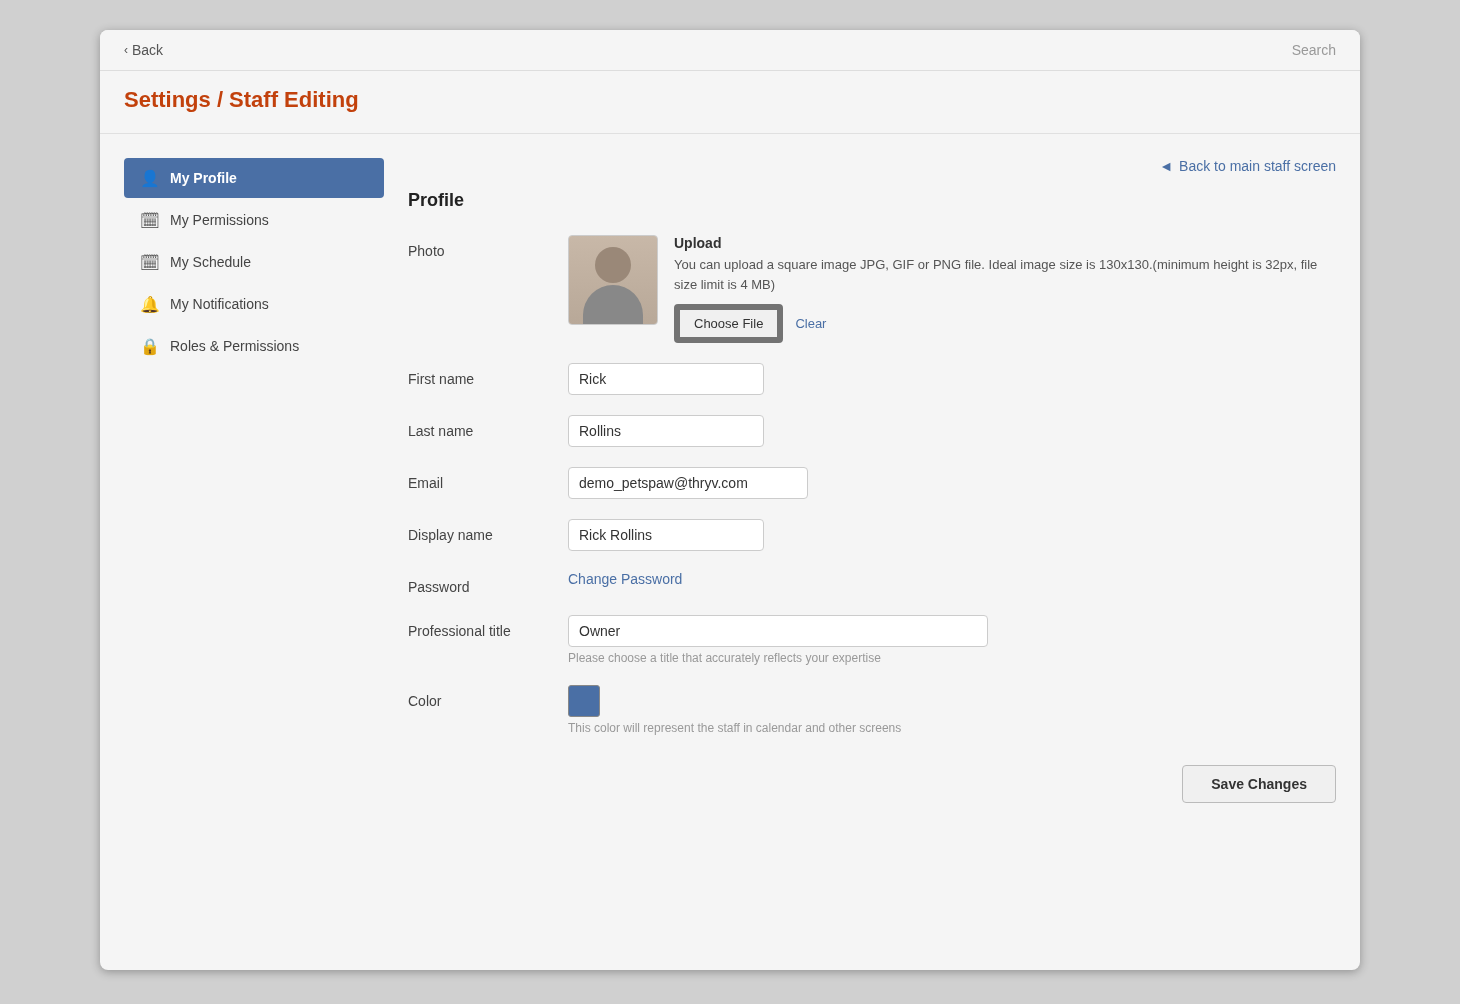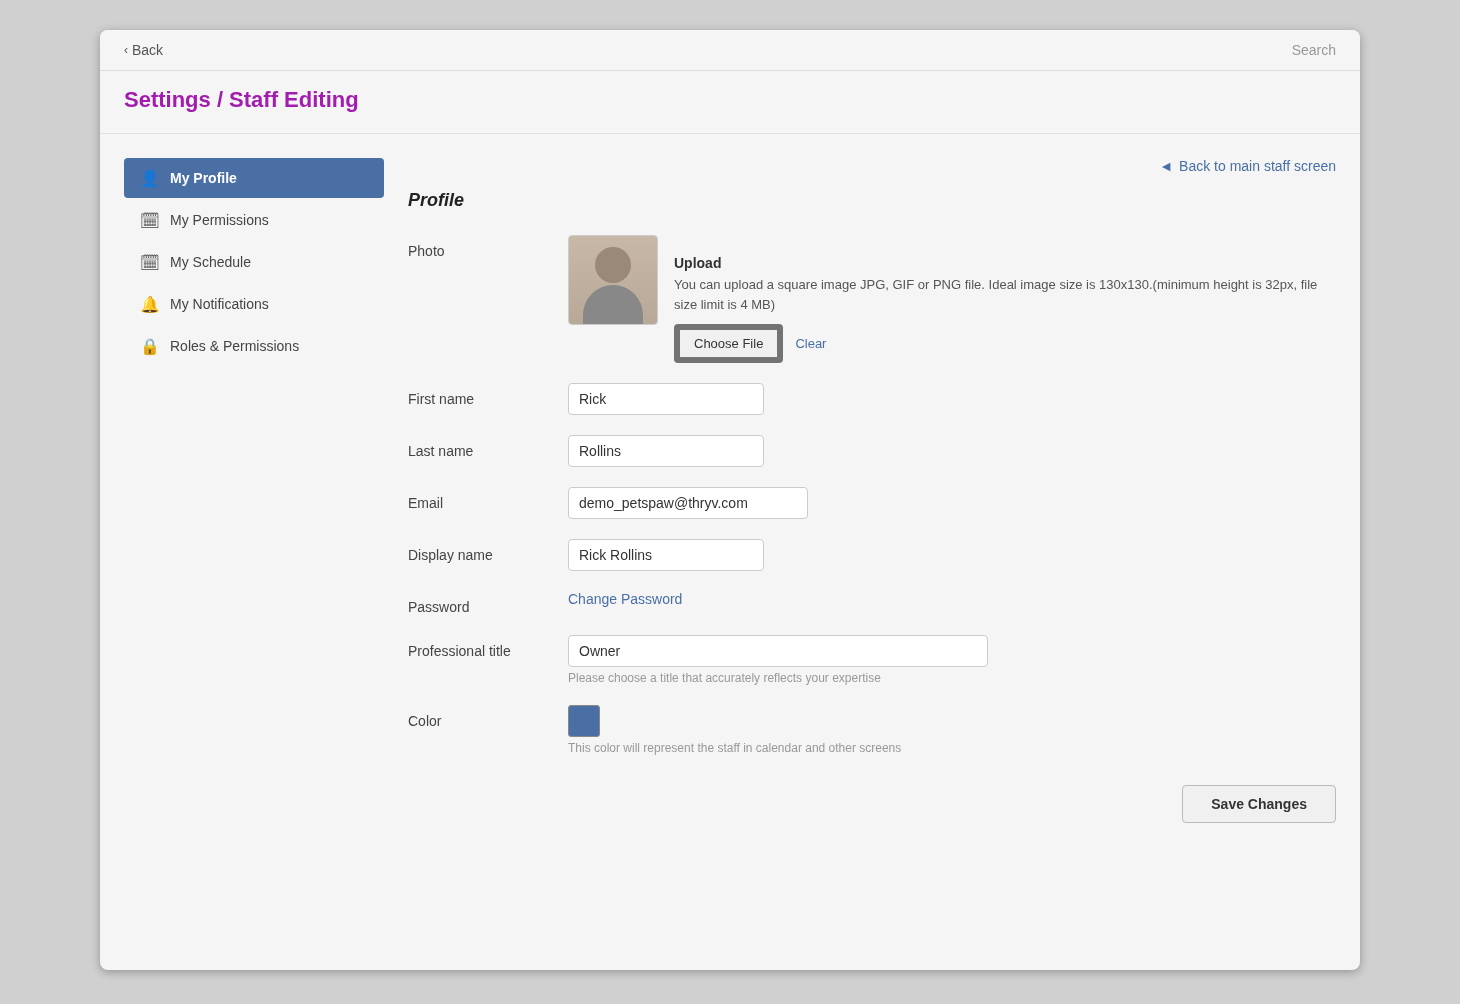--- a/index.html
+++ b/index.html
@@ -40,21 +40,21 @@
       text-decoration: none;
     }
     .search-text {
       color: #999;
       font-size: 14px;
     }
     .page-title {
       padding: 16px 24px 20px;
       font-size: 22px;
       font-weight: bold;
-      color: #a21caf;
+      color: #c2410c;
       border-bottom: 1px solid #e0e0e0;
     }
     .content-area {
       display: flex;
       padding: 24px;
       gap: 0;
     }
     
     .back-staff-row {
       display: flex;
@@ -102,21 +102,20 @@
     
     .main-content {
       flex: 1;
       padding-left: 24px;
     }
     .profile-title {
       font-size: 18px;
       font-weight: bold;
       color: #222;
       margin-bottom: 24px;
-      font-style: italic;
     }
     .form-row {
       display: flex;
       align-items: flex-start;
       margin-bottom: 20px;
     }
     .form-label {
       width: 160px;
       flex-shrink: 0;
       padding-top: 8px;
@@ -172,21 +171,20 @@
       bottom: 0;
       left: 50%;
       transform: translateX(-50%);
       width: 60px;
       height: 40px;
       background: #888;
       border-radius: 30px 30px 0 0;
     }
     .upload-info {
       flex: 1;
-      margin-top: 20px;
     }
     .upload-label {
       font-weight: bold;
       font-size: 14px;
       color: #333;
       margin-bottom: 4px;
     }
     .upload-desc {
       font-size: 13px;
       color: #555;

